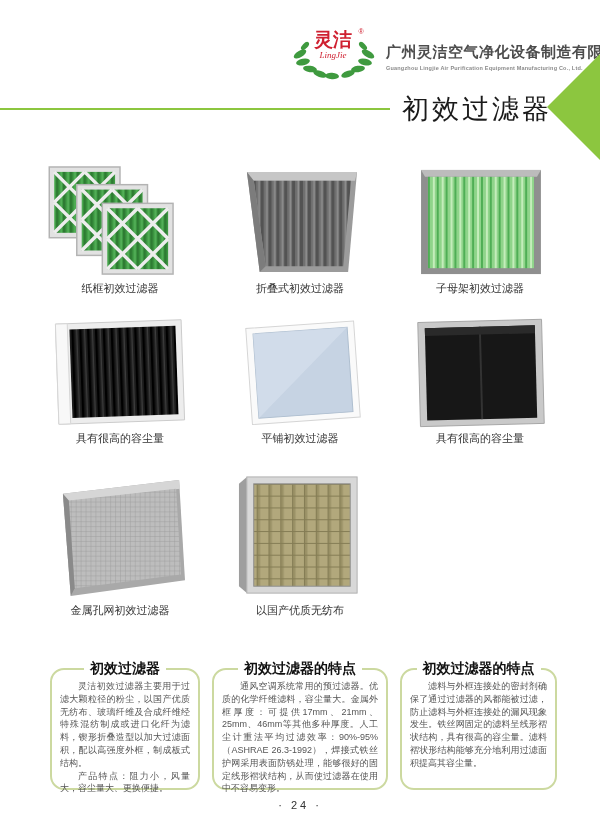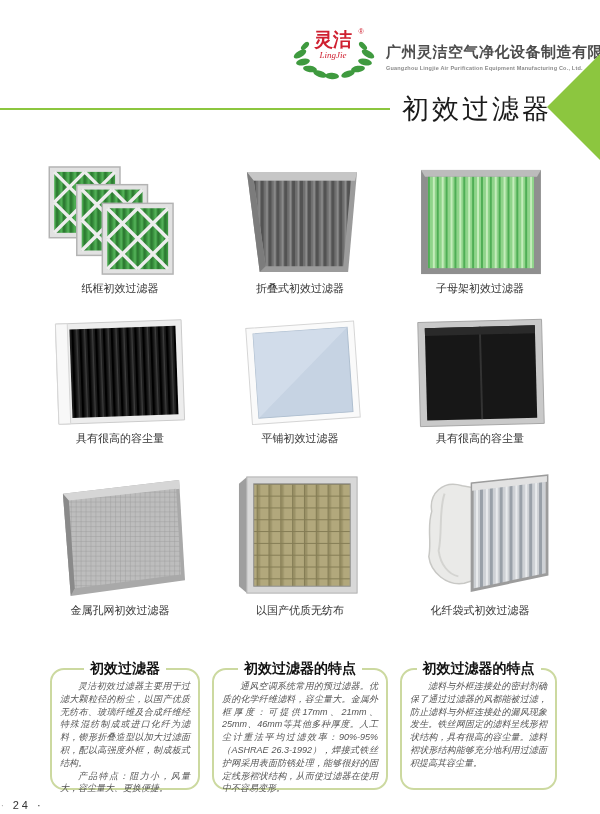--- a/index.html
+++ b/index.html
@@ -25,24 +25,24 @@
   .grid-cell { display: flex; flex-direction: column; align-items: center; padding-top: 4px; justify-content: center; }
   .caption { font-size: 11px; color: #333333; margin-top: 3px; white-space: nowrap; }
 
   
   .info-box { position: absolute; top: 656px; height: 122px; border: 2px solid #ccd9a0; border-radius: 14px; background: #ffffff; }
   .box-1 { left: 50px; width: 150px; }
   .box-2 { left: 212px; width: 176px; }
   .box-3 { left: 400px; width: 157px; }
   .box-title { position: absolute; top: -10px; left: 50%; transform: translateX(-50%); background: #ffffff; padding: 0 6px; font-size: 14px; font-weight: bold; color: #111111; white-space: nowrap; }
   .box-body { padding: 10px 8px 4px 8px; font-size: 9px; line-height: 12.8px; color: #555555; text-align: justify; }
-  .box-body p { text-indent: 2em; font-style: italic; }
+  .box-body p { text-indent: 2em; }
   .box-body p:empty { display: none; }
 
-  .page-number { position: absolute; bottom: 15px; left: 0; width: 100%; font-size: 11px; color: #333333; letter-spacing: 3px; }
+  .page-number { position: absolute; bottom: 15px; left: 0; width: 100%; text-align: center; font-size: 11px; color: #333333; letter-spacing: 3px; }
 
   .defs-svg { position: absolute; width: 0; height: 0; }
 </style>
 </head>
 <body>
 
 <svg class="defs-svg" aria-hidden="true">
   <defs>
     <pattern id="pGreenPleat" width="7" height="10" patternUnits="userSpaceOnUse">
       <rect width="7" height="10" fill="#3e9a43"></rect>
@@ -196,29 +196,20 @@
 
     <div class="grid-cell">
       <svg width="158" height="128" viewBox="0 0 160 130">
         <polygon points="18,12 26,5 26,123 18,116" fill="#9e9e9e"></polygon>
         <rect x="26" y="5" width="112" height="118" fill="#d8d8d8" stroke="#b0b0b0"></rect>
         <rect x="33" y="12" width="98" height="104" fill="url(#pKhakiGrid)" stroke="#8f8f8f"></rect>
       </svg>
       <div class="caption">以国产优质无纺布</div>
     </div>
 
-    <div class="grid-cell">
-      <svg width="158" height="128" viewBox="0 0 160 130">
-        <path d="M62,14 C42,8 28,22 31,40 C26,56 31,70 28,86 C30,102 46,116 64,113 L74,110 L74,16 Z" fill="#eaeae8" stroke="#c8c8c5" stroke-width="1.5"></path>
-        <path d="M44,22 C38,40 42,60 38,80 C40,94 48,104 58,106" fill="none" stroke="#d4d4d1" stroke-width="2"></path>
-        <polygon points="72,12 148,4 148,104 72,120" fill="url(#pBagPleat)" stroke="#9c9c9c" stroke-width="3"></polygon>
-        <polygon points="72,12 148,4 148,10 72,19" fill="#e2e2e2"></polygon>
-      </svg>
-      <div class="caption">化纤袋式初效过滤器</div>
-    </div>
   </div>
 
   <div class="info-box box-1">
     <div class="box-title">初效过滤器</div>
     <div class="box-body">
       <p>灵洁初效过滤器主要用于过滤大颗粒径的粉尘，以国产优质无纺布、玻璃纤维及合成纤维经特殊混纺制成或进口化纤为滤料，锲形折叠造型以加大过滤面积，配以高强度外框，制成板式结构。</p>
       <p>产品特点：阻力小，风量大，容尘量大、更换便捷。</p>
     </div>
   </div>
 

